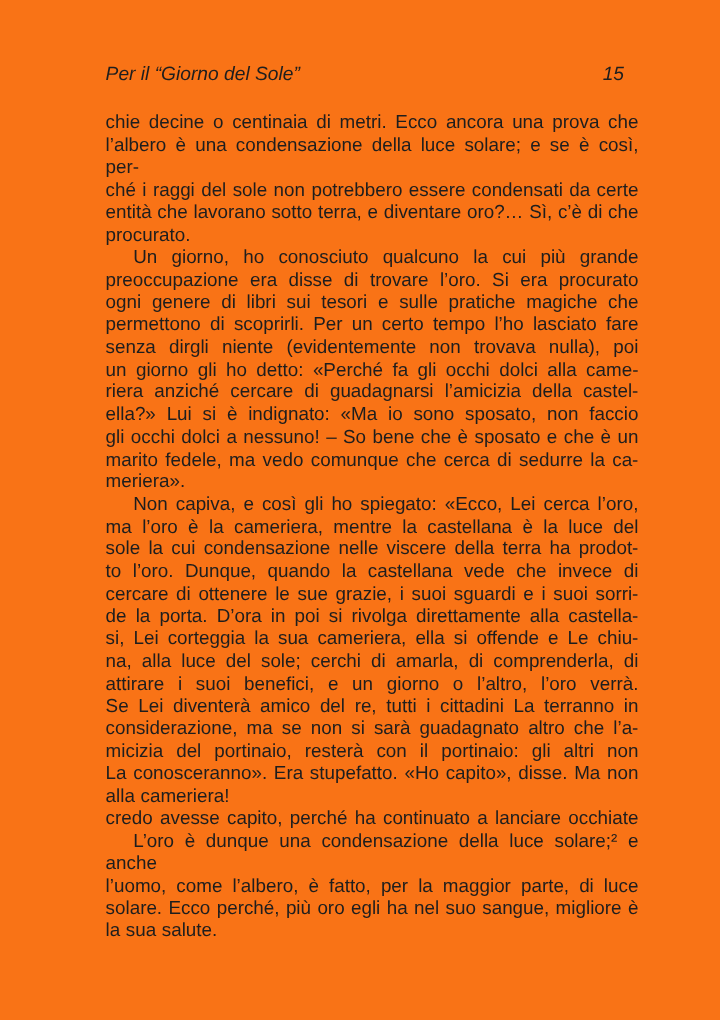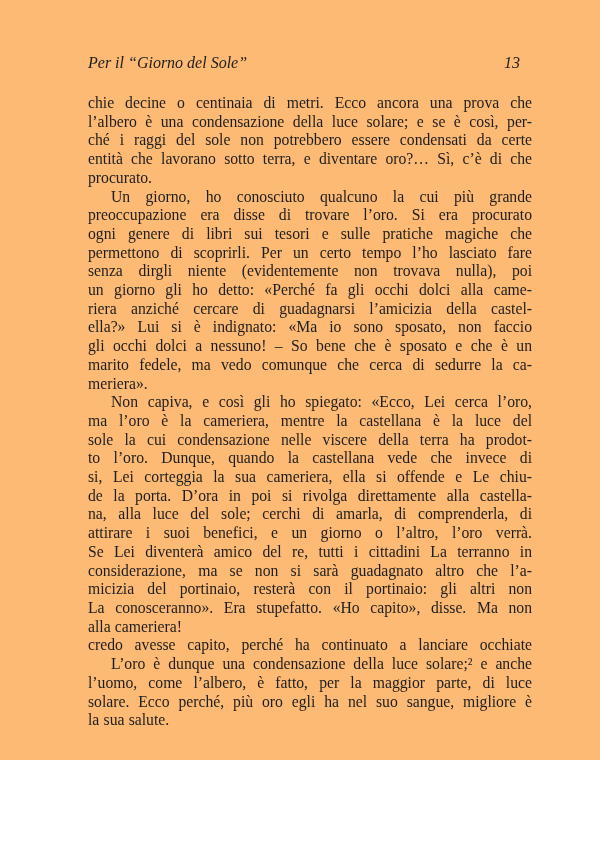--- a/index.html
+++ b/index.html
@@ -6,24 +6,24 @@
     margin: 0;
     padding: 0;
     background: #ffffff;
     width: 600px;
     height: 850px;
     overflow: hidden;
   }
   .page {
     position: relative;
     width: 600px;
-    height: 760px;
-    background: #fdba74;
+    height: 850px;
+    background: #f97316;
     color: #1e1e1e;
-    font-family: Liberation Serif, serif;
+    font-family: Liberation Sans, sans-serif;
   }
   .running-header {
     position: absolute;
     left: 88px;
     top: 53px;
     width: 444px;
     display: flex;
     justify-content: space-between;
     align-items: baseline;
     font-style: italic;
@@ -57,21 +57,21 @@
   .line.indent {
     text-indent: 23px;
   }
 </style>
 </head>
 <body>
 
 <div class="page">
   <div class="running-header">
     <span class="header-title">Per il “Giorno del Sole”</span>
-    <span class="page-number">13</span>
+    <span class="page-number">15</span>
   </div>
   <div class="page-body">
       <div class="paragraph">
         <div class="line">chie decine o centinaia di metri. Ecco ancora una prova che</div>
         <div class="line">l’albero è una condensazione della luce solare; e se è così, per-</div>
         <div class="line">ché i raggi del sole non potrebbero essere condensati da certe</div>
         <div class="line">entità che lavorano sotto terra, e diventare oro?… Sì, c’è di che</div>
         <div class="line last">procurato.</div>
       </div>
       <div class="paragraph">
@@ -85,22 +85,23 @@
         <div class="line">ella?» Lui si è indignato: «Ma io sono sposato, non faccio</div>
         <div class="line">gli occhi dolci a nessuno! – So bene che è sposato e che è un</div>
         <div class="line">marito fedele, ma vedo comunque che cerca di sedurre la ca-</div>
         <div class="line last">meriera».</div>
       </div>
       <div class="paragraph">
         <div class="line indent">Non capiva, e così gli ho spiegato: «Ecco, Lei cerca l’oro,</div>
         <div class="line">ma l’oro è la cameriera, mentre la castellana è la luce del</div>
         <div class="line">sole la cui condensazione nelle viscere della terra ha prodot-</div>
         <div class="line">to l’oro. Dunque, quando la castellana vede che invece di</div>
+        <div class="line">cercare di ottenere le sue grazie, i suoi sguardi e i suoi sorri-</div>
+        <div class="line">de la porta. D’ora in poi si rivolga direttamente alla castella-</div>
         <div class="line">si, Lei corteggia la sua cameriera, ella si offende e Le chiu-</div>
-        <div class="line">de la porta. D’ora in poi si rivolga direttamente alla castella-</div>
         <div class="line">na, alla luce del sole; cerchi di amarla, di comprenderla, di</div>
         <div class="line">attirare i suoi benefici, e un giorno o l’altro, l’oro verrà.</div>
         <div class="line">Se Lei diventerà amico del re, tutti i cittadini La terranno in</div>
         <div class="line">considerazione, ma se non si sarà guadagnato altro che l’a-</div>
         <div class="line">micizia del portinaio, resterà con il portinaio: gli altri non</div>
         <div class="line">La conosceranno». Era stupefatto. «Ho capito», disse. Ma non</div>
         <div class="line last">alla cameriera!</div>
         <div class="line">credo avesse capito, perché ha continuato a lanciare occhiate</div>
       </div>
       <div class="paragraph">

